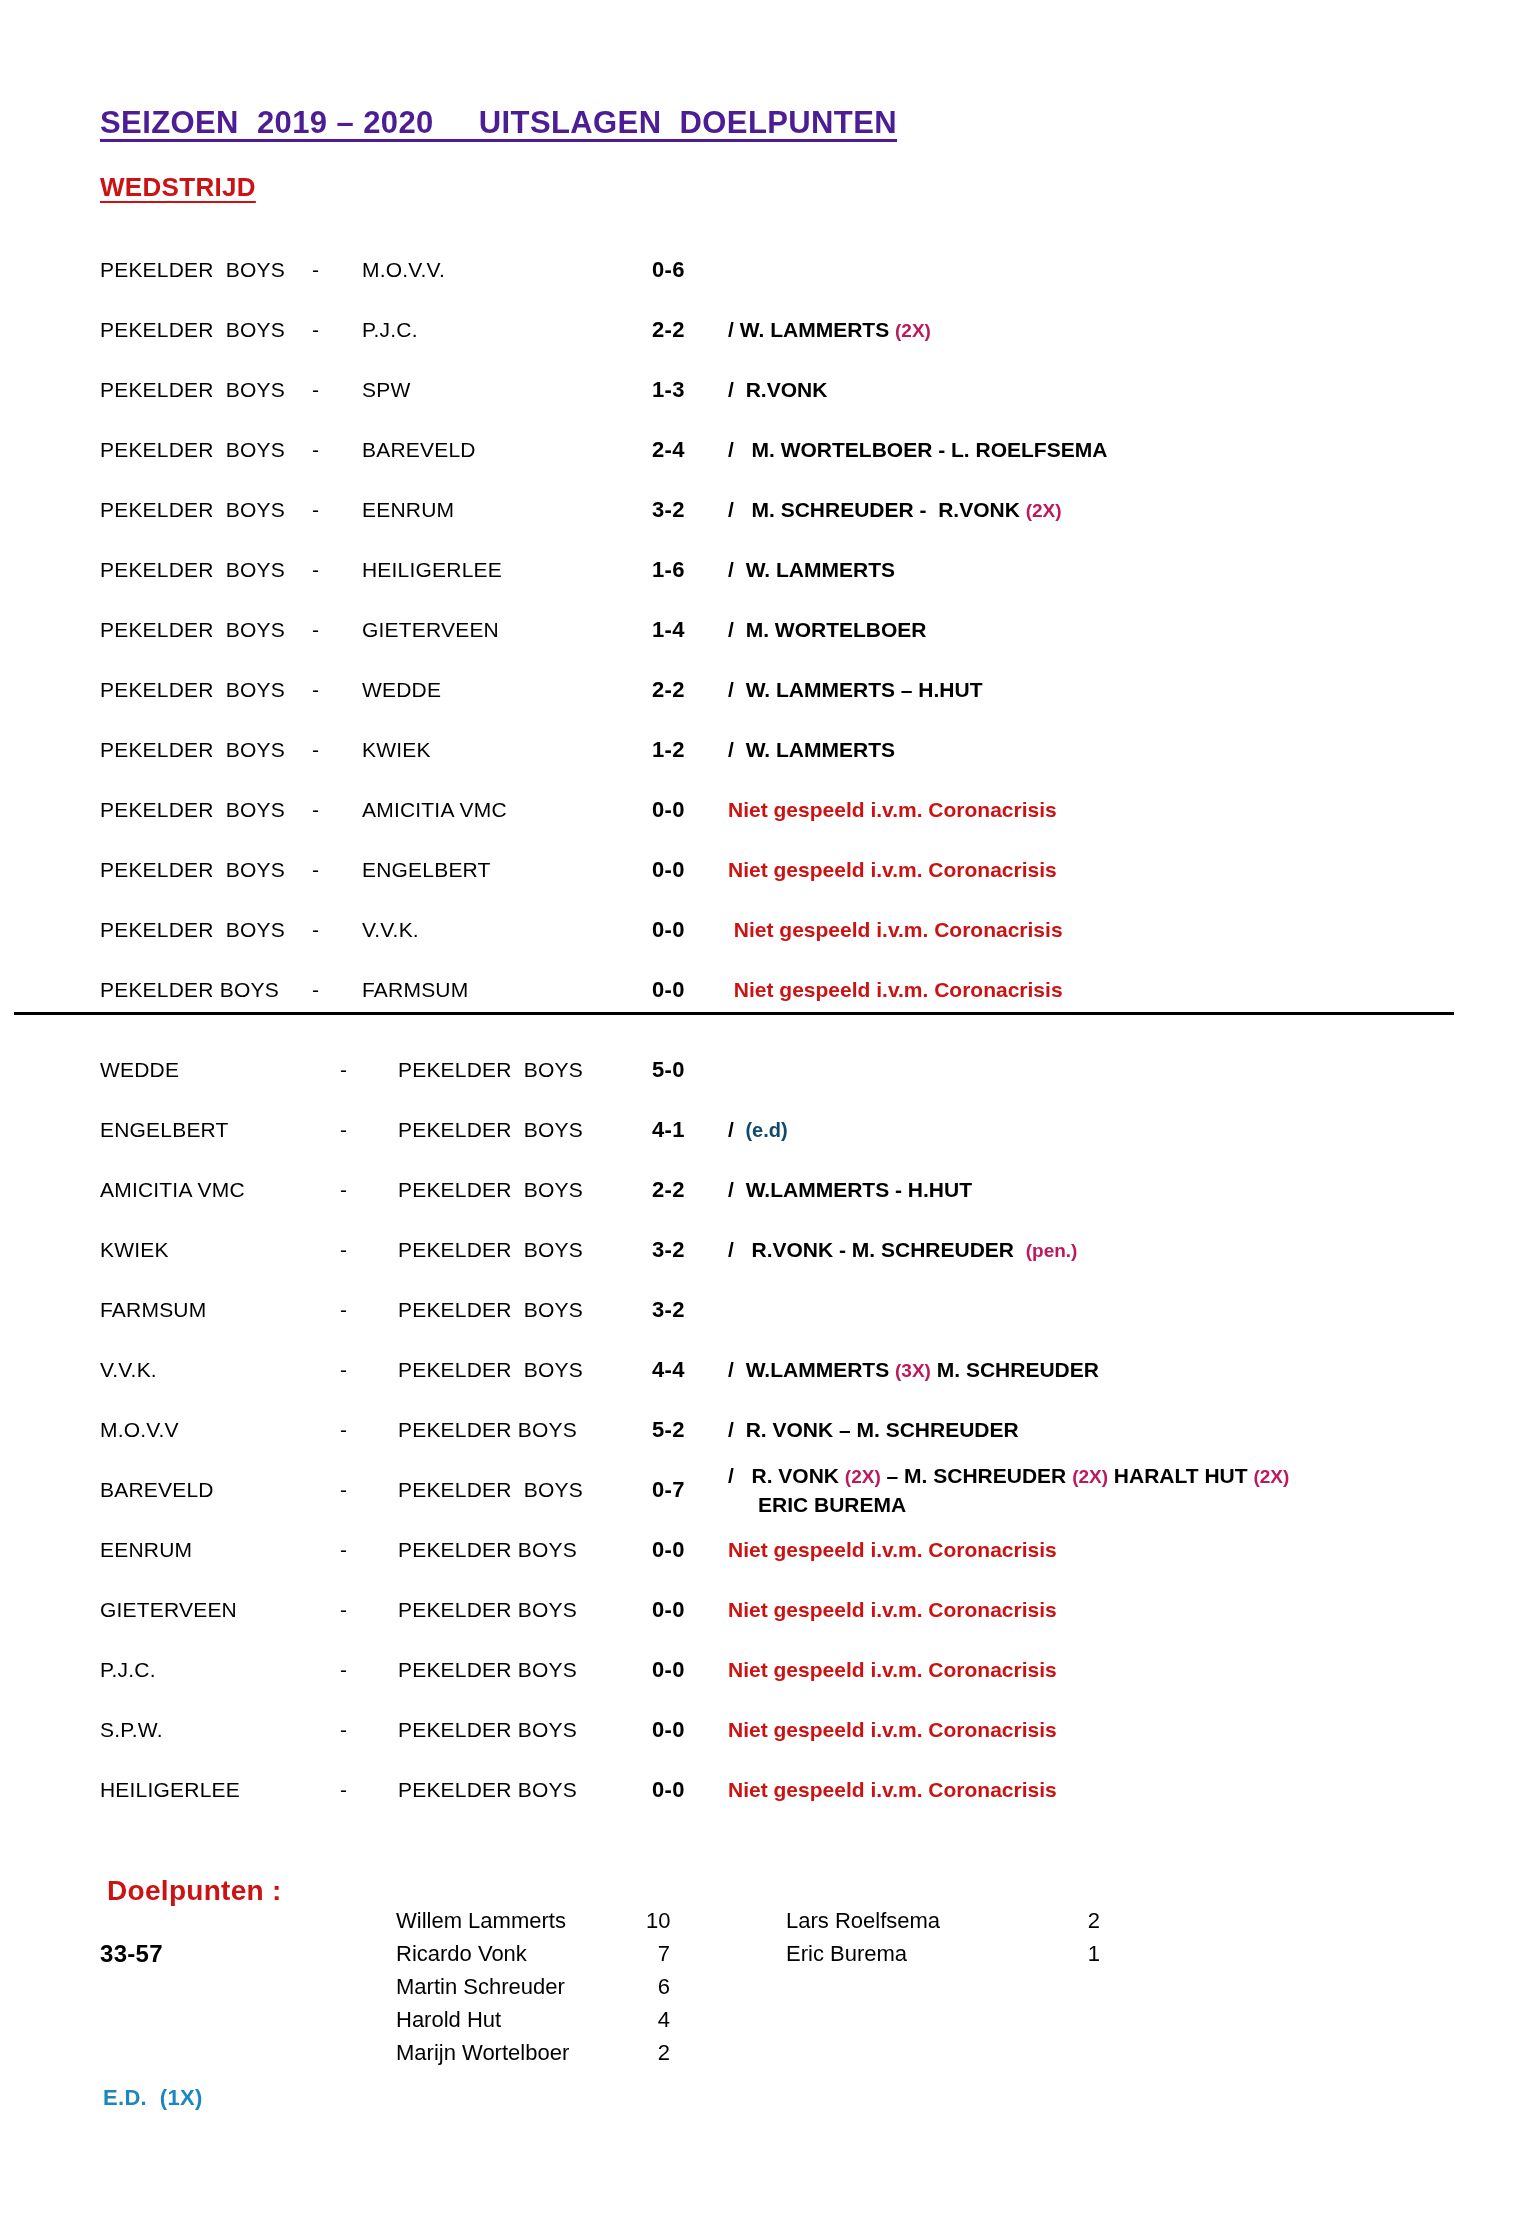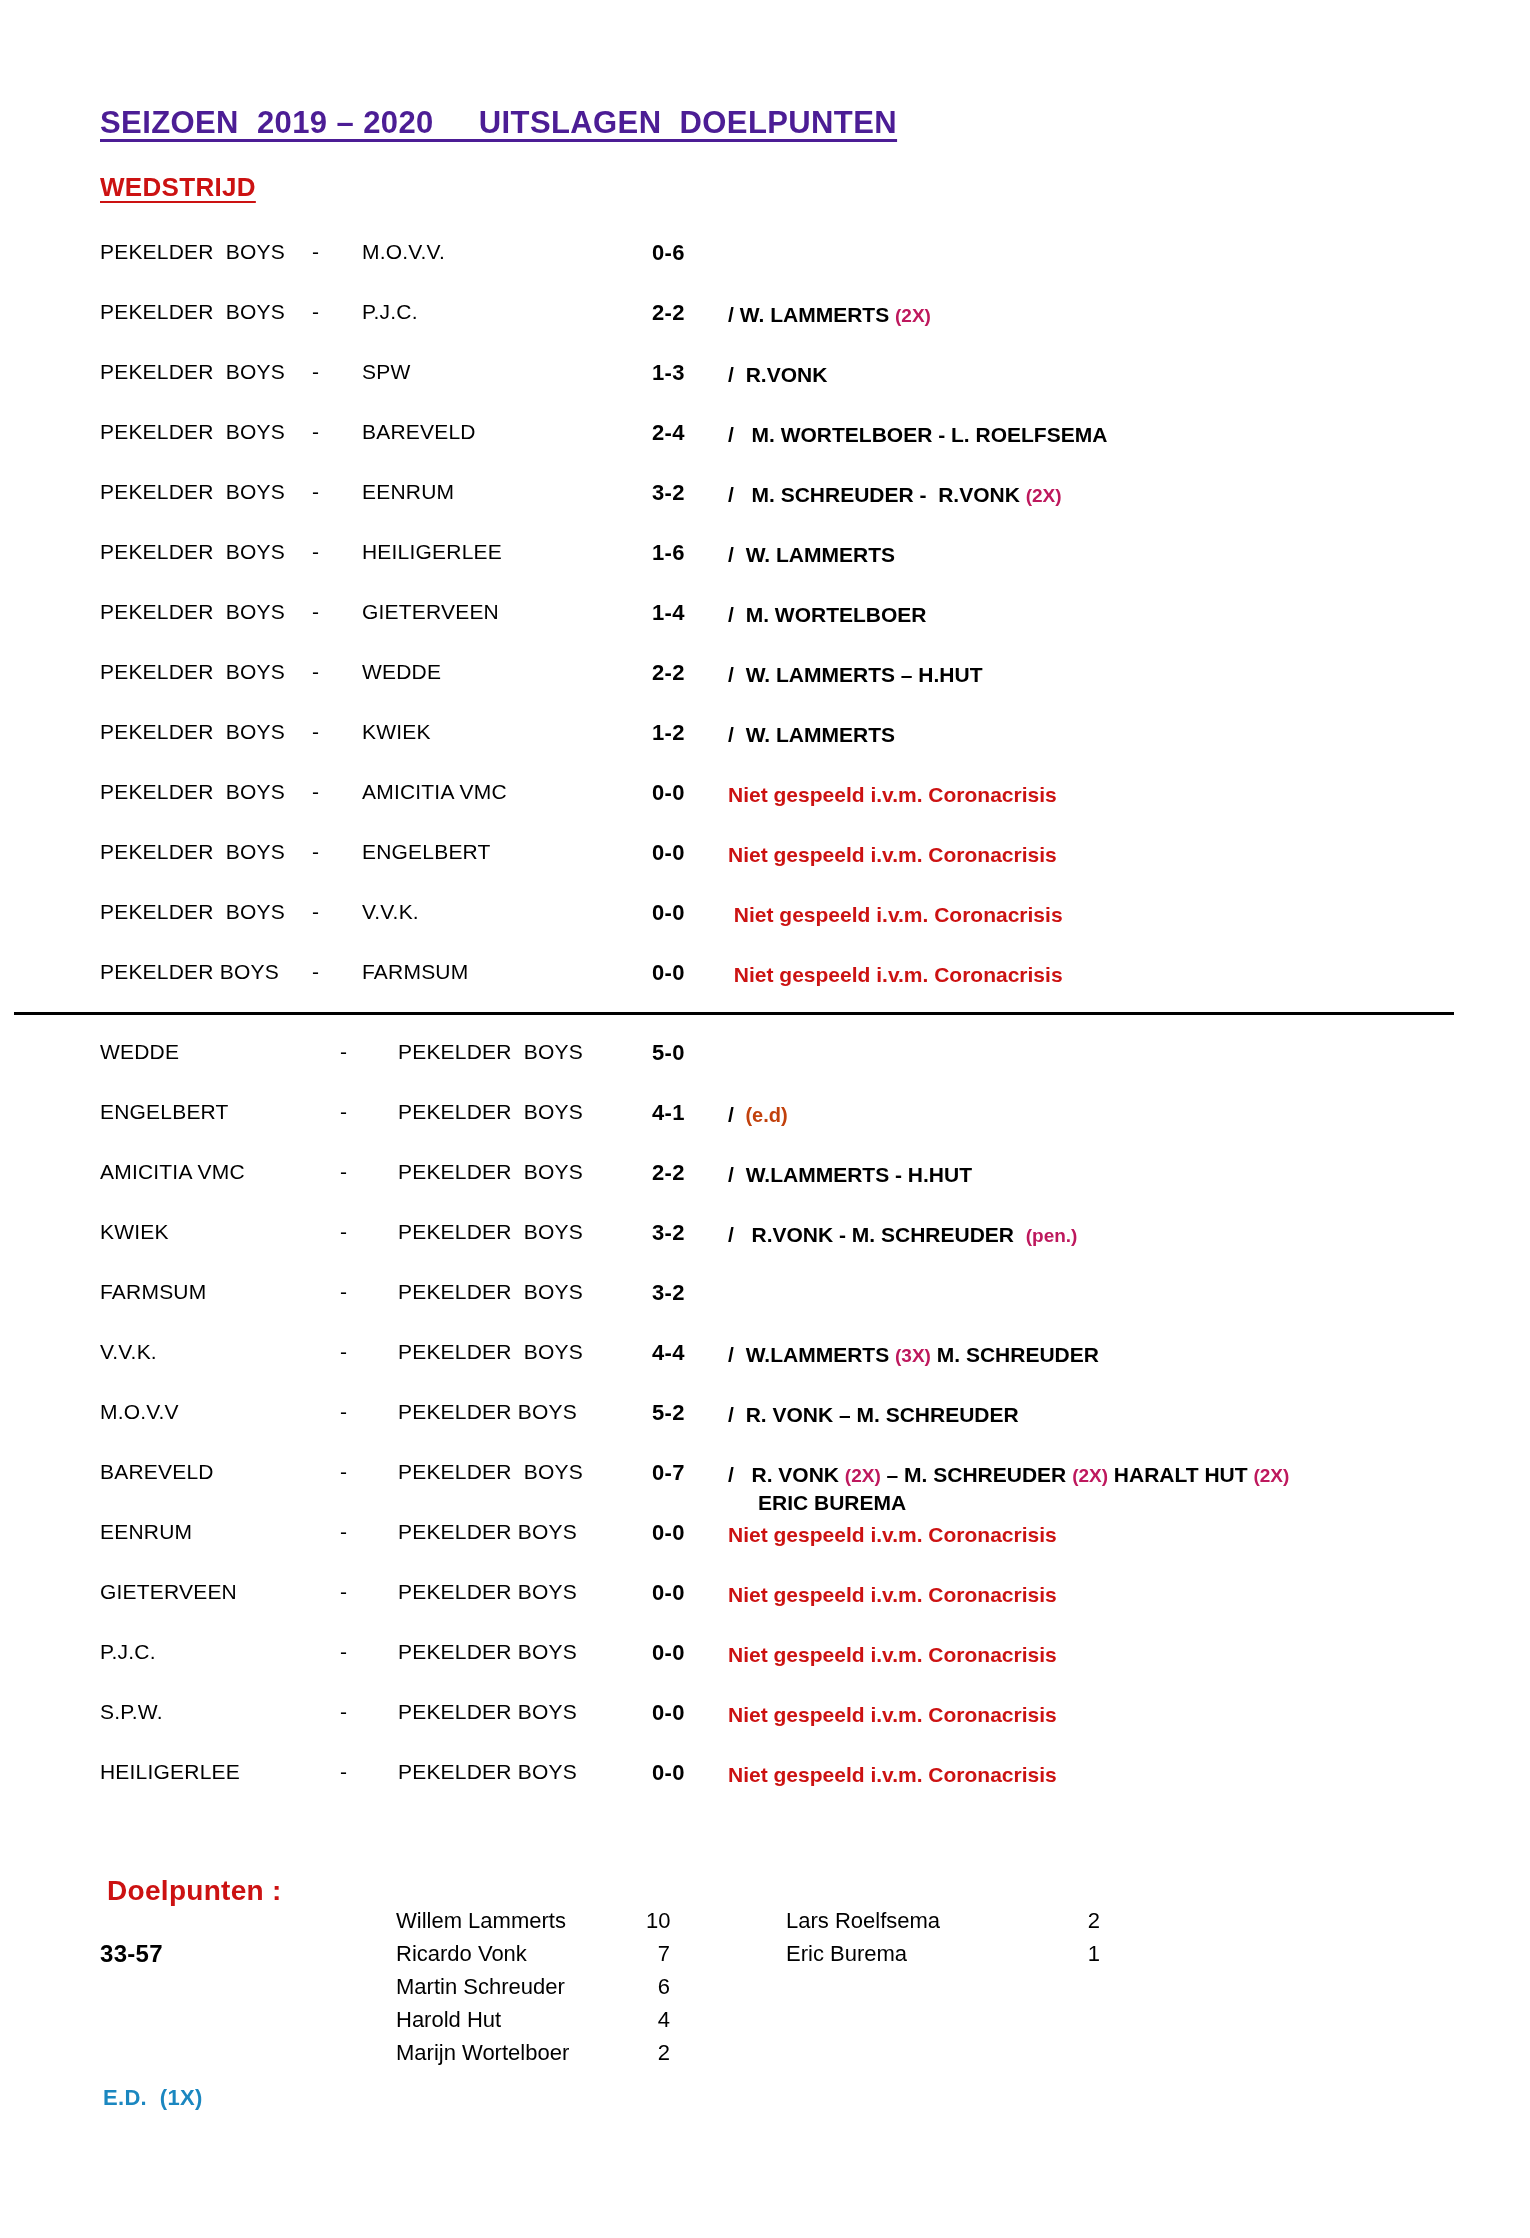--- a/index.html
+++ b/index.html
@@ -54,21 +54,21 @@
     left: 100px;
     width: 1360px;
   }
   #block-home { top: 240px; }
   #block-away { top: 1040px; }
 
   .row {
     position: relative;
     height: 60px;
     display: flex;
-    align-items: flex-start;
+    align-items: center;
   }
   .col-home {
     width: 212px;
     font-size: 21px;
     letter-spacing: 0.2px;
     white-space: pre;
     flex: none;
   }
   .col-dash {
     width: 50px;
@@ -104,21 +104,21 @@
   .mult {
     color: #be185d;
     font-weight: bold;
     font-size: 19px;
   }
   .note {
     color: #cc1212;
     font-weight: bold;
   }
   .note-sm {
-    color: #c2410c;
+    color: #0c4a6e;
     font-weight: bold;
     font-size: 20px;
   }
   .detail-line2 {
     display: block;
     padding-left: 30px;
   }
 
   
   #block-away .col-home { width: 240px; }

